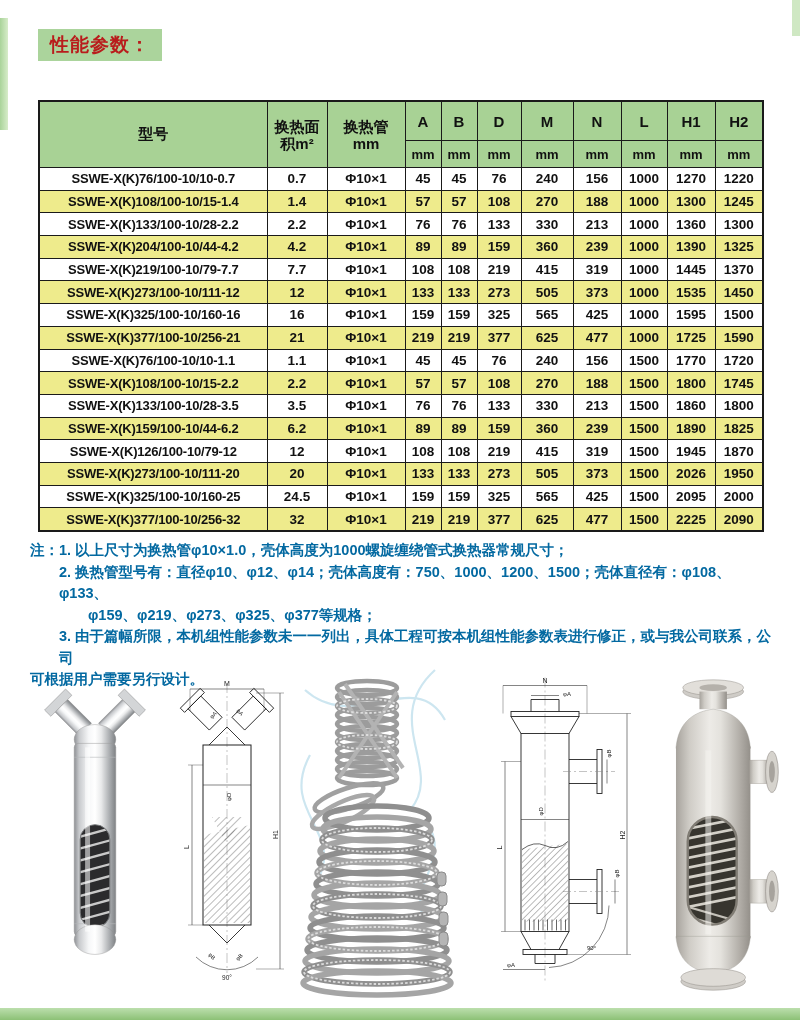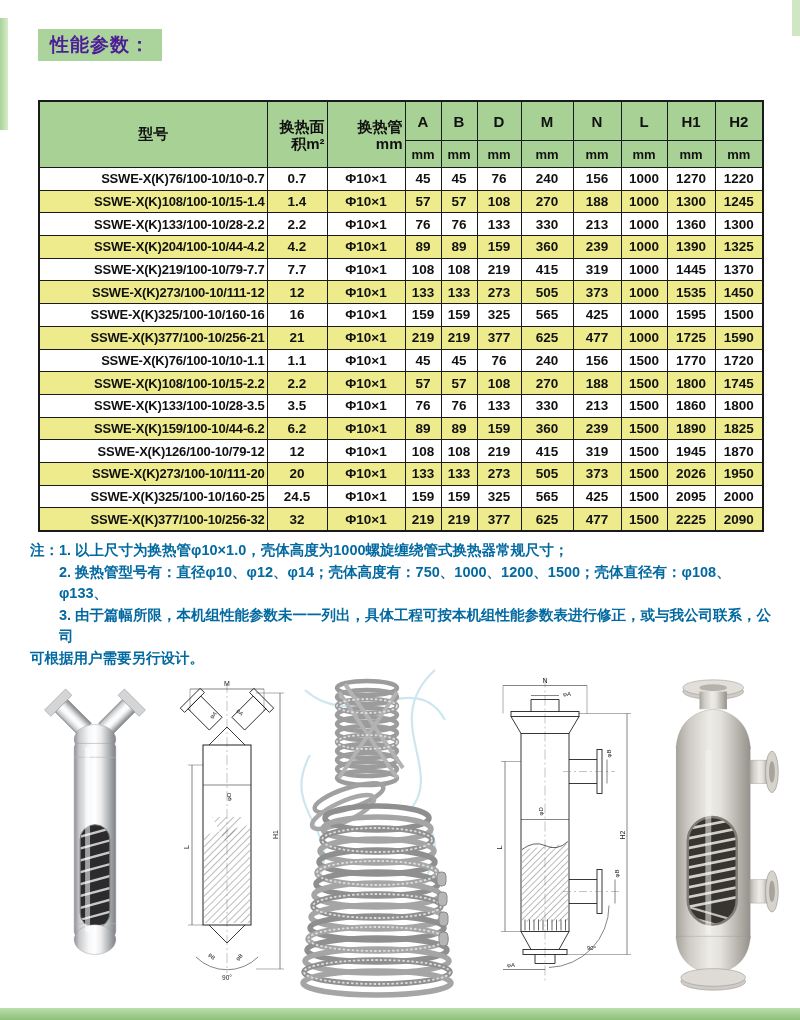--- a/index.html
+++ b/index.html
@@ -5,34 +5,34 @@
   html,body{margin:0;padding:0;background:#fff;}
   .page{position:relative;width:800px;height:1020px;background:#ffffff;overflow:hidden;
         font-family:"Liberation Sans","DejaVu Sans",sans-serif;color:#111;}
   
   .edge-bottom{position:absolute;left:0;top:1008px;width:800px;height:12px;
                background:linear-gradient(180deg,#bcdfad,#8cc176);}
   .edge-left{position:absolute;left:0;top:18px;width:8px;height:112px;
              background:linear-gradient(90deg,#a9d399,#d7ecc9);}
   .edge-right{position:absolute;right:0;top:0;width:8px;height:36px;background:#cfe8c3;}
   
-  .title-badge{position:absolute;left:38px;top:29px;background:#abd49c;color:#4c1d95;
+  .title-badge{position:absolute;left:38px;top:29px;background:#abd49c;color:#b91c1c;
                font-size:19px;font-weight:bold;padding:3px 12px;letter-spacing:1px;}
   
   table.params{position:absolute;left:38px;top:100px;width:724px;border-collapse:collapse;
                table-layout:fixed;border:2px solid #1a1a1a;}
   table.params th,table.params td{border:1px solid #1a1a1a;text-align:center;vertical-align:middle;
                padding:0 2px;overflow:hidden;white-space:nowrap;}
   table.params thead th{background:#a8d295;font-weight:bold;}
   table.params thead tr.r1 th{height:38px;font-size:15px;}
   table.params thead tr.r2 th{height:26px;font-size:13px;}
-  table.params thead th.two{line-height:17px;font-size:14px;text-align:right;}
+  table.params thead th.two{line-height:17px;font-size:14px;}
   table.params tbody td{height:21.7px;font-size:13.5px;font-weight:600;background:#ffffff;}
   table.params tbody tr.alt td{background:#eeeb8c;}
-  table.params tbody td.model{font-size:13px;font-weight:700;letter-spacing:-0.2px;text-align:right;}
+  table.params tbody td.model{font-size:13px;font-weight:700;letter-spacing:-0.2px;}
   
   .notes{position:absolute;left:30px;top:540px;width:748px;font-size:14.5px;
          font-weight:600;line-height:21.5px;color:#0369a1;}
   .notes p{margin:0;}
   .notes p.i1{padding-left:29px;}
   .notes p.i2{padding-left:58px;}
   
   .fig{position:absolute;}
   .fig svg{display:block;}
   text{font-family:"Liberation Sans",sans-serif;fill:#222;}
@@ -300,20 +300,21 @@
           <td>1500</td>
           <td>2225</td>
           <td>2090</td>
         </tr>
       </tbody>
   </table>
 
   <div class="notes">
     <p>注：1. 以上尺寸为换热管φ10×1.0，壳体高度为1000螺旋缠绕管式换热器常规尺寸；</p>
     <p class="i1">2. 换热管型号有：直径φ10、φ12、φ14；壳体高度有：750、1000、1200、1500；壳体直径有：φ108、φ133、</p>
+    <p class="i2">φ159、φ219、φ273、φ325、φ377等规格；</p>
     <p class="i1">3. 由于篇幅所限，本机组性能参数未一一列出，具体工程可按本机组性能参数表进行修正，或与我公司联系，公司</p>
     <p>可根据用户需要另行设计。</p>
   </div>
 
   <div class="fig" style="left:25px;top:678px;">
     <svg width="140" height="322" viewBox="0 0 140 325">
       <defs>
         <linearGradient id="g1" x1="0" y1="0" x2="1" y2="0">
           <stop offset="0" stop-color="#8e9094"></stop>
             <stop offset="0.12" stop-color="#c8cacd"></stop>

